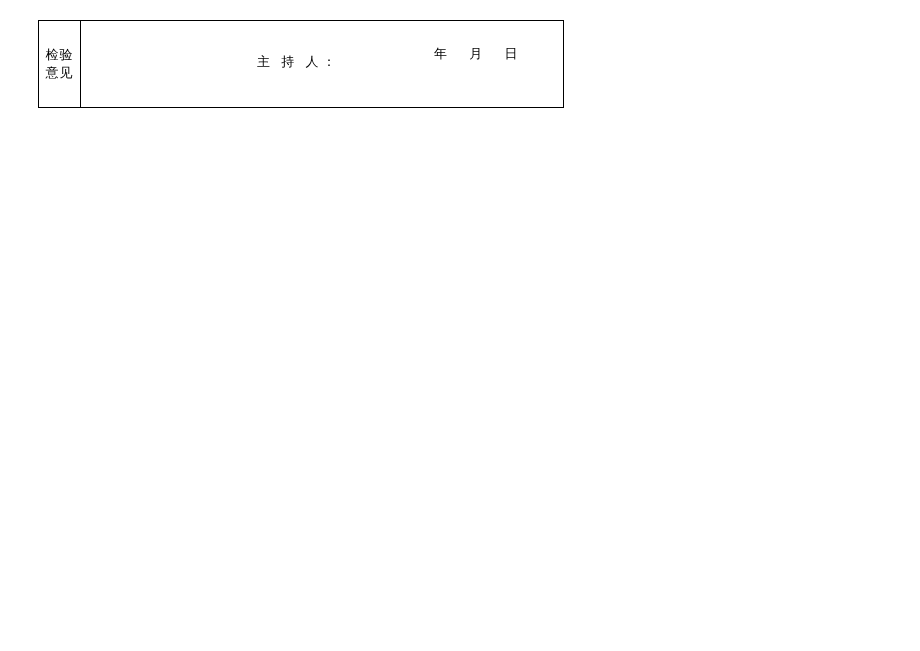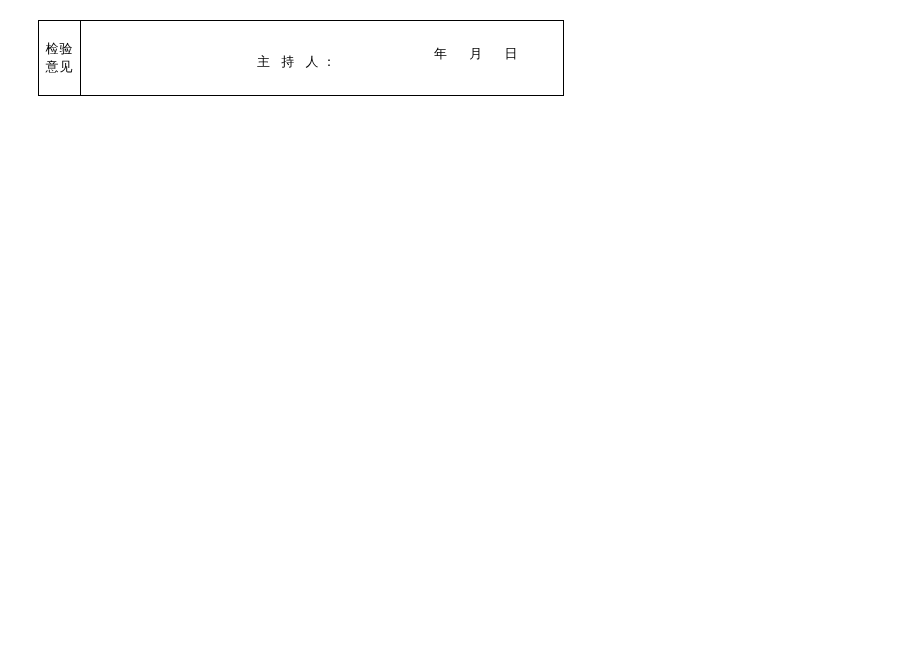--- a/index.html
+++ b/index.html
@@ -13,21 +13,21 @@
       background: #ffffff;
       font-family: "SimSun", "宋体", serif;
       font-size: 13px;
       color: #000000;
     }
     .table-wrapper {
       position: absolute;
       left: 38px;
       top: 20px;
       width: 526px;
-      height: 76px;
+      height: 88px;
       border: 1px solid #000000;
       display: flex;
     }
     .left-cell {
       width: 42px;
       border-right: 1px solid #000000;
       display: flex;
       flex-direction: column;
       align-items: center;
       justify-content: center;

